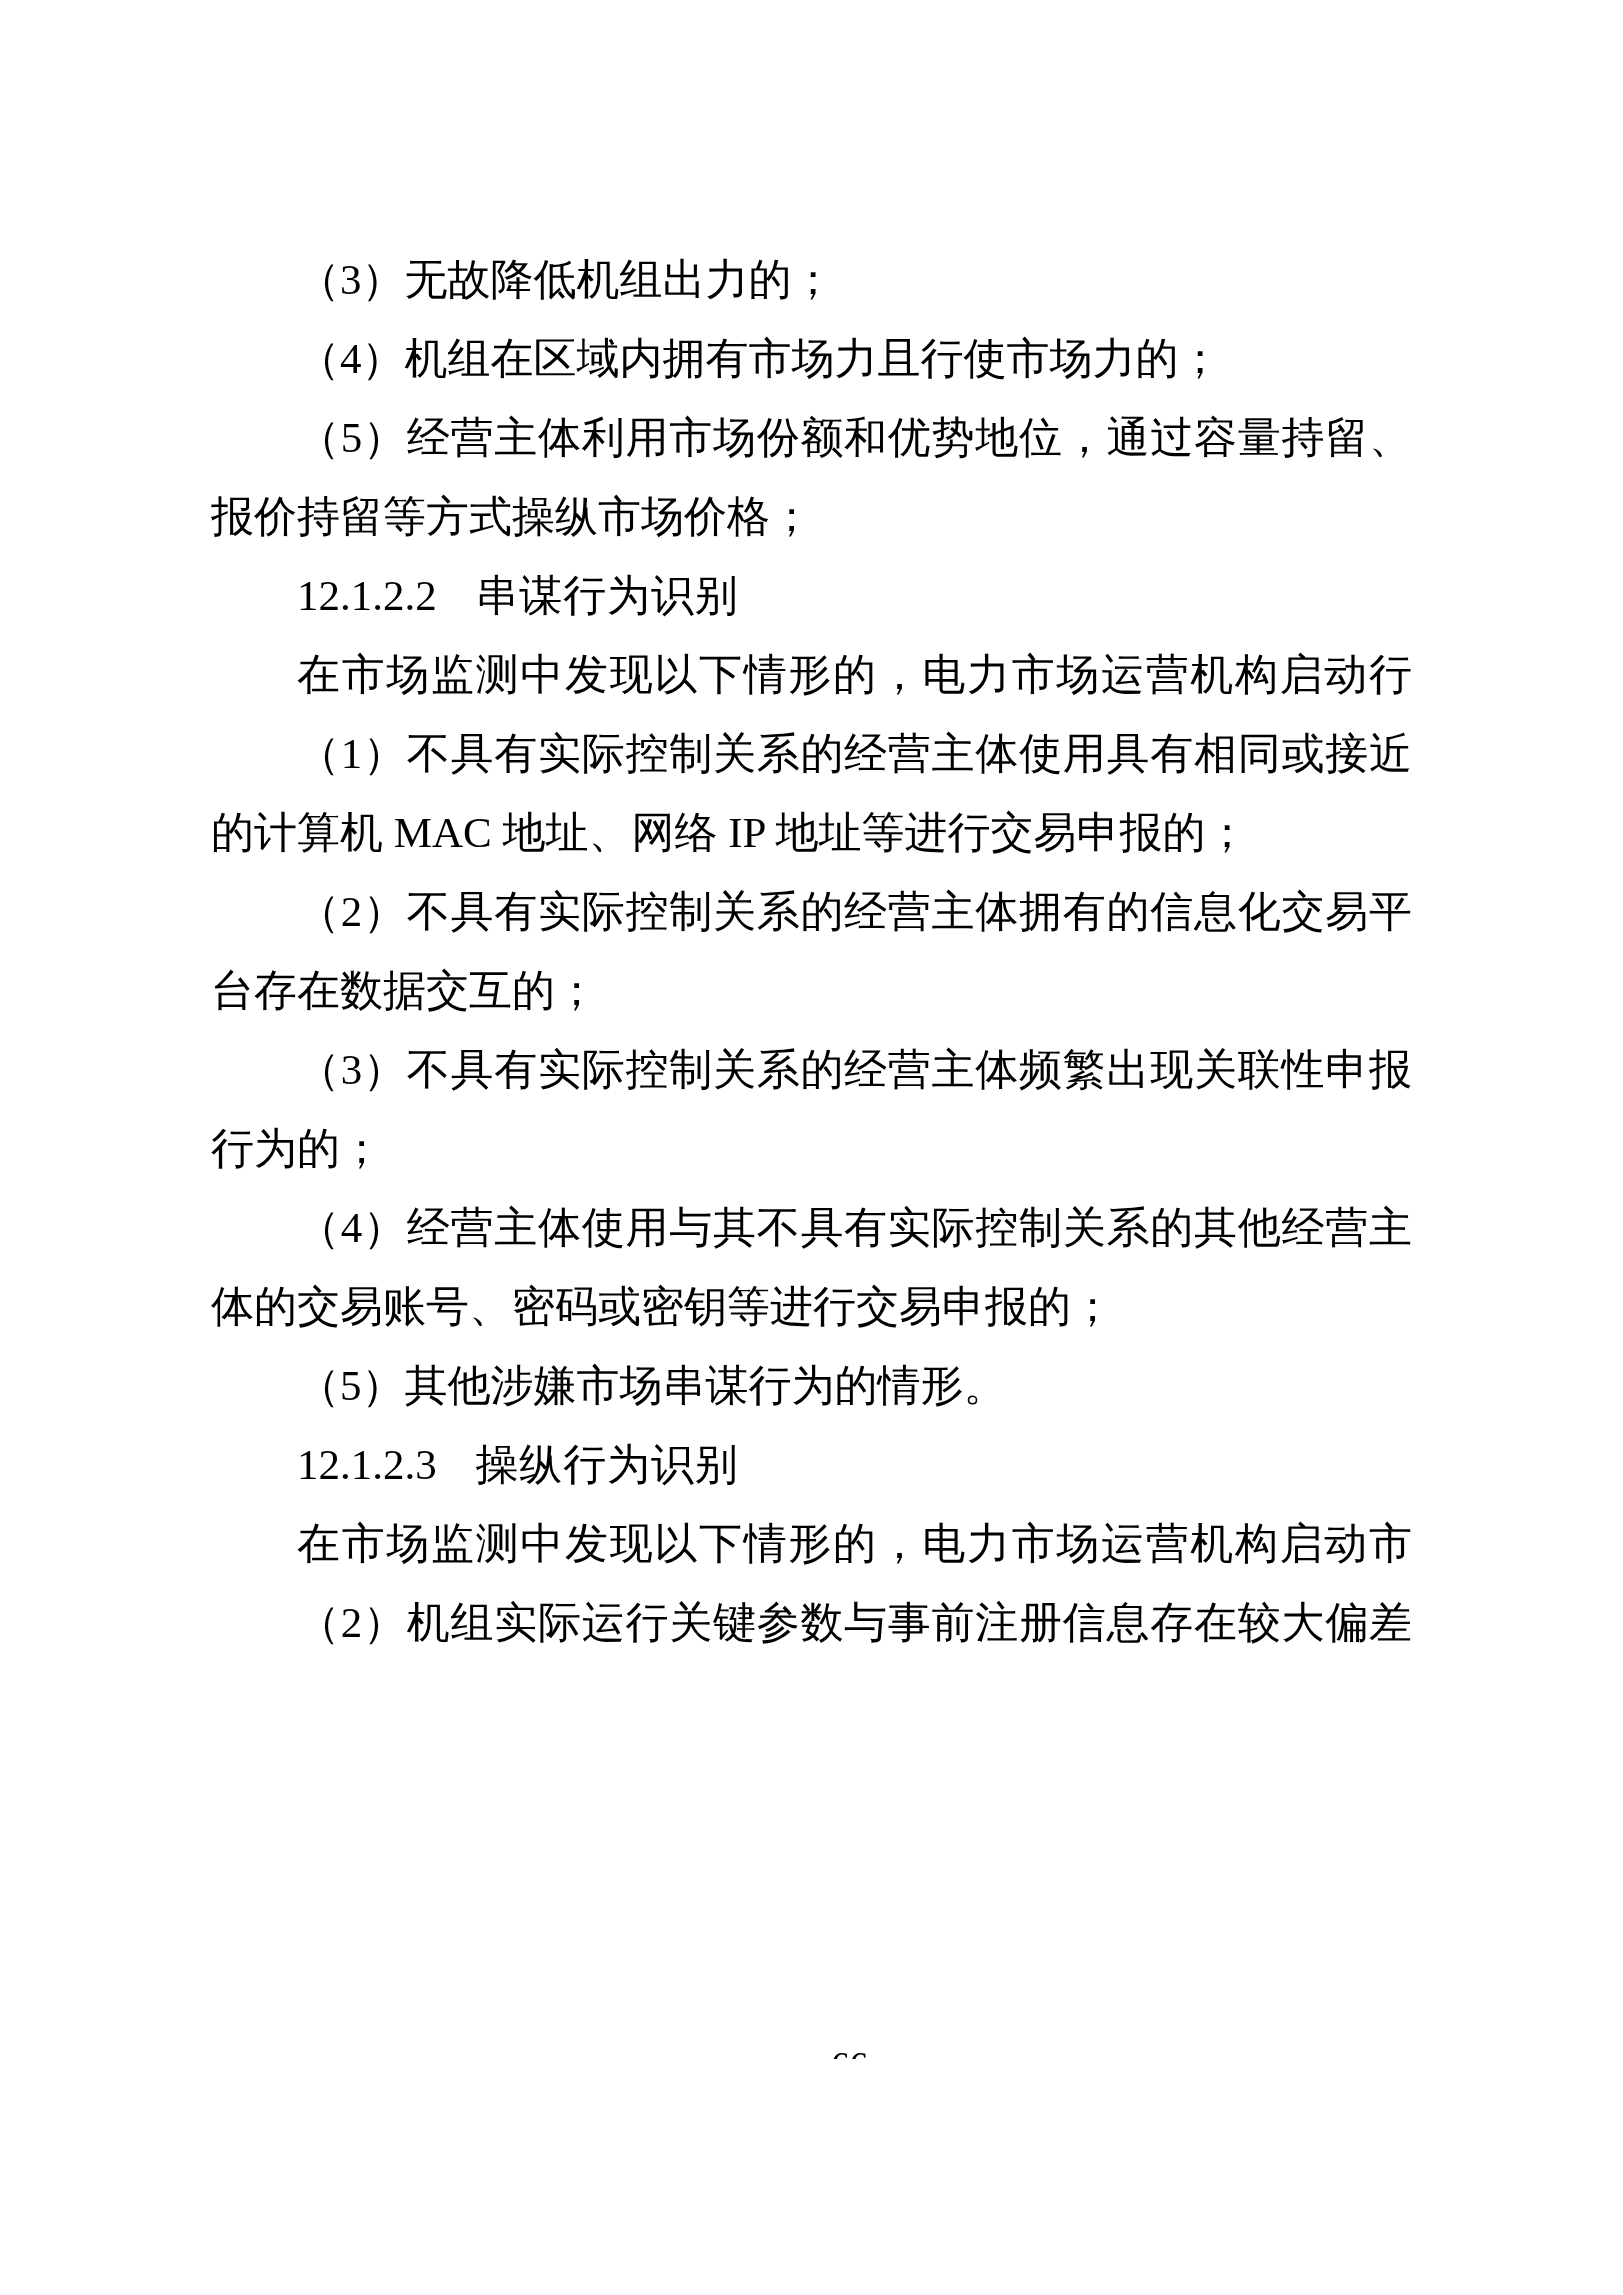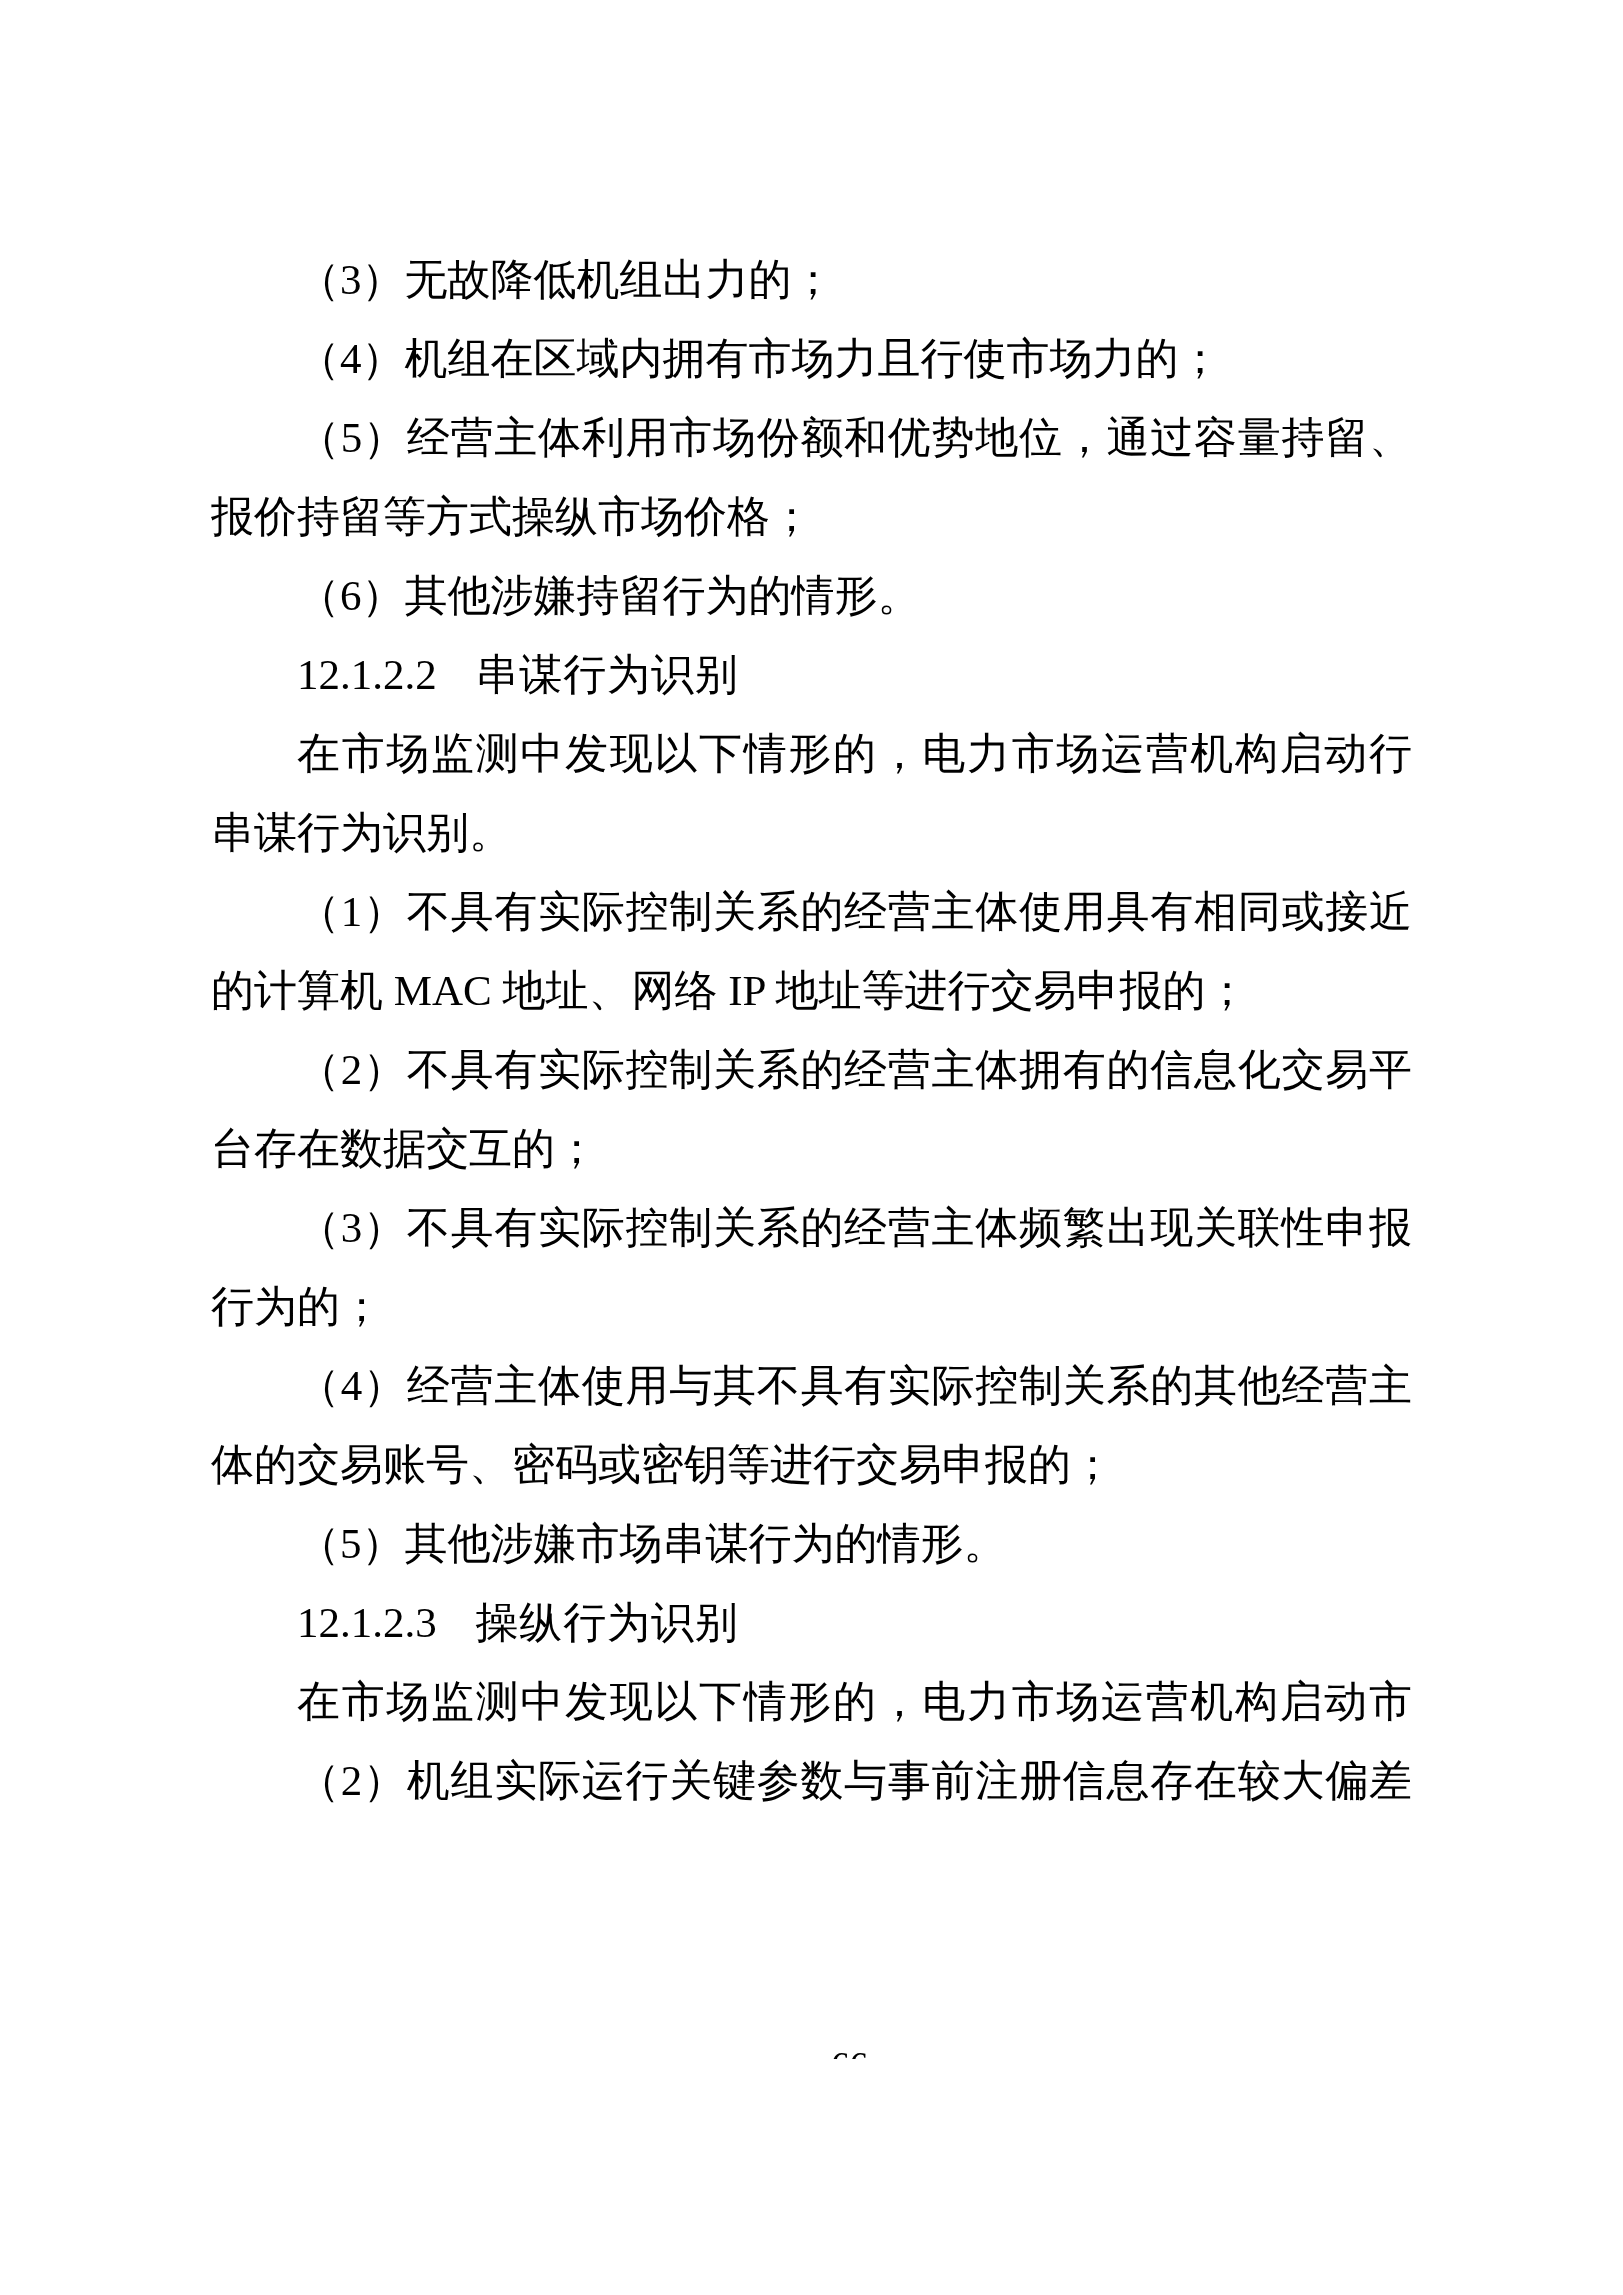--- a/index.html
+++ b/index.html
@@ -58,28 +58,26 @@
 </head>
 <body>
 
 <div class="page">
   <div class="textbody">
 
     <div class="ln ind">（3）无故降低机组出力的；</div>
     <div class="ln ind">（4）机组在区域内拥有市场力且行使市场力的；</div>
     <div class="ln ind fill">（5）经营主体利用市场份额和优势地位，通过容量持留、</div>
     <div class="ln">报价持留等方式操纵市场价格；</div>
-    <div class="ln ind">（6）其他涉嫌持留行为的情形。</div>
 
     <div class="ln ind heading">
       <span class="sec-num">12.1.2.2</span><span class="sec-title">串谋行为识别</span>
     </div>
 
     <div class="ln ind fill">在市场监测中发现以下情形的，电力市场运营机构启动行使</div>
-    <div class="ln">串谋行为识别。</div>
     <div class="ln ind fill">（1）不具有实际控制关系的经营主体使用具有相同或接近</div>
     <div class="ln">的计算机 MAC 地址、网络 IP 地址等进行交易申报的；</div>
     <div class="ln ind fill">（2）不具有实际控制关系的经营主体拥有的信息化交易平</div>
     <div class="ln">台存在数据交互的；</div>
     <div class="ln ind fill">（3）不具有实际控制关系的经营主体频繁出现关联性申报</div>
     <div class="ln">行为的；</div>
     <div class="ln ind fill">（4）经营主体使用与其不具有实际控制关系的其他经营主</div>
     <div class="ln">体的交易账号、密码或密钥等进行交易申报的；</div>
     <div class="ln ind">（5）其他涉嫌市场串谋行为的情形。</div>
 

